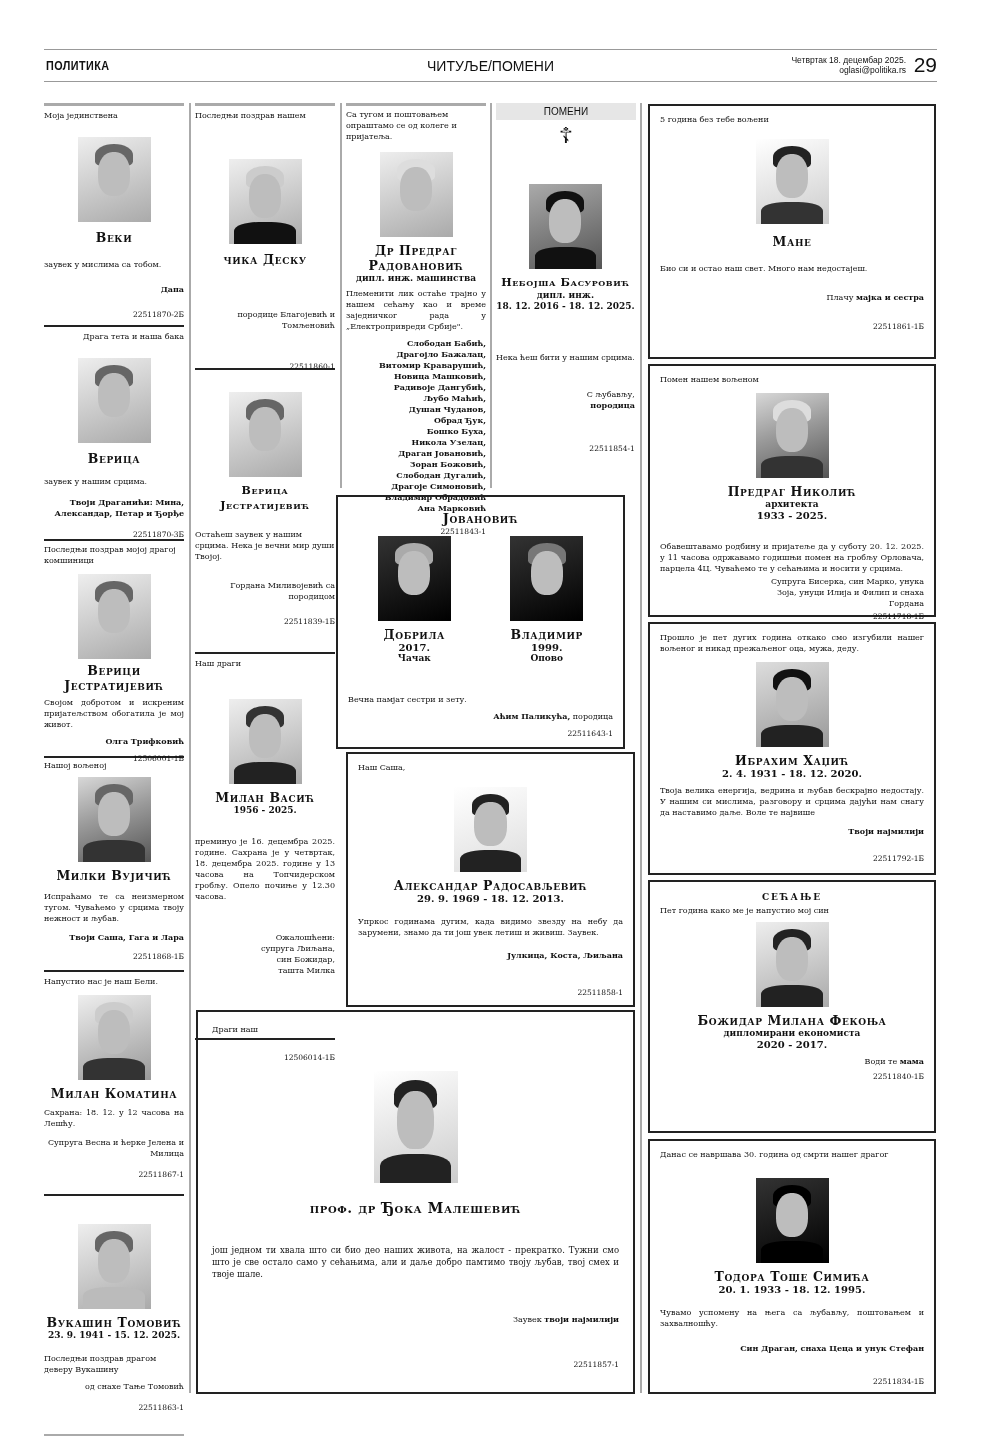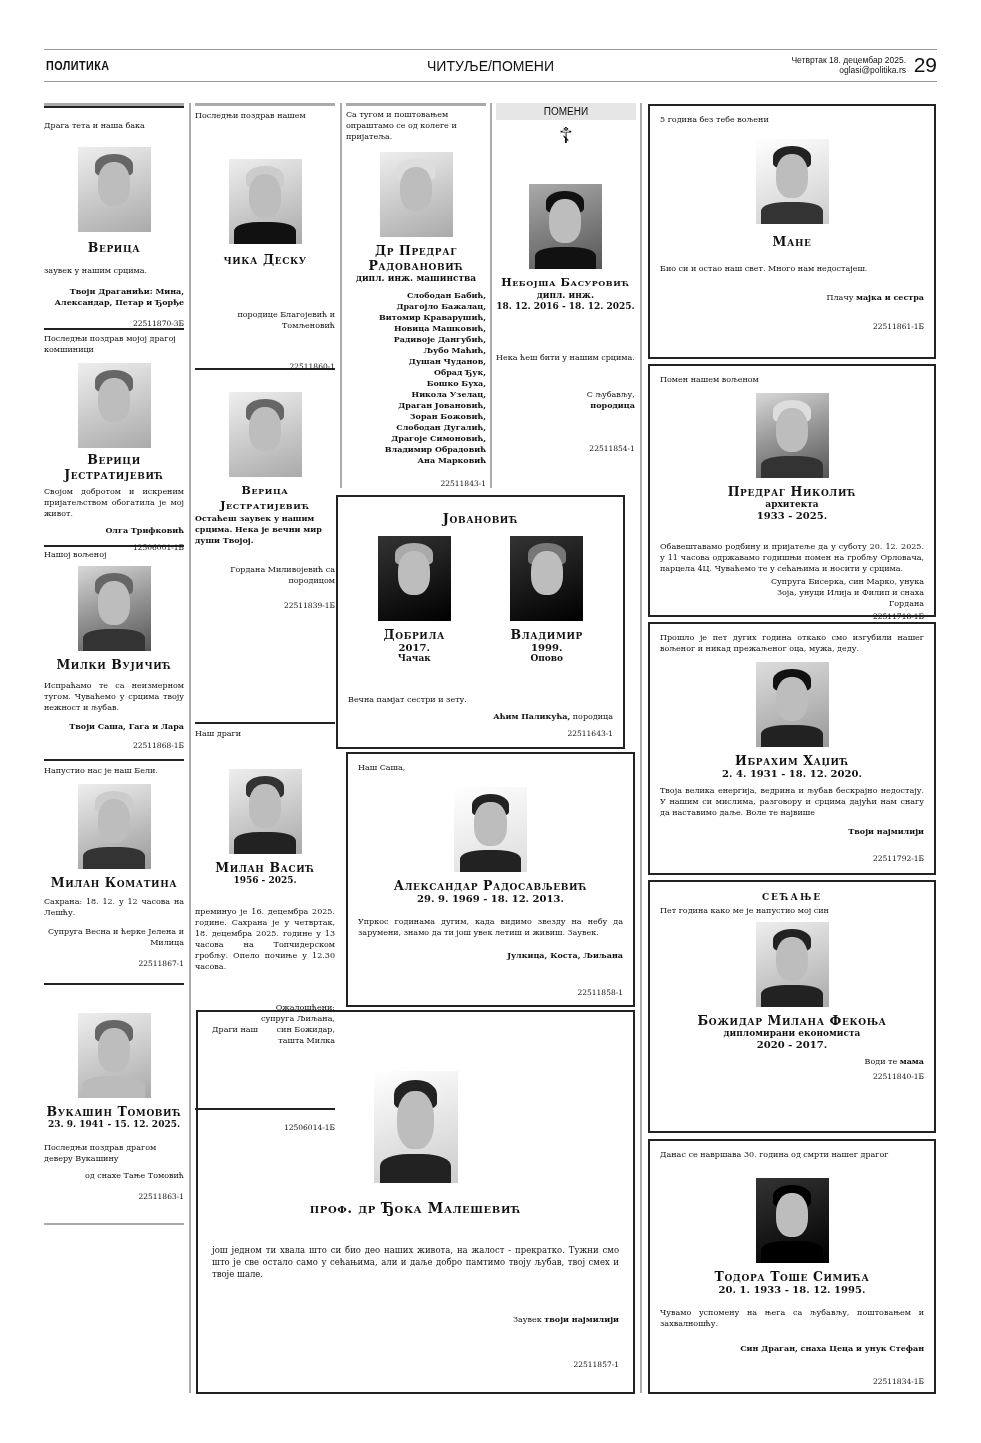--- a/index.html
+++ b/index.html
@@ -45,24 +45,35 @@
 <div class="hdr-line" style="top:81px;"></div>
 
 <div class="vrule" style="left:189px; top:103px; height:1290px;"></div>
 <div class="vrule" style="left:340px; top:103px; height:385px;"></div>
 <div class="vrule" style="left:490px; top:103px; height:385px;"></div>
 <div class="vrule" style="left:640px; top:103px; height:1290px;"></div>
 
 <div class="col" style="left:44px; top:103px; width:140px;">
   <div style="height:3px; background:#aaa;"></div>
 
+  <div class="ad" style="position:relative; height:215px;">
+    <div class="intro" style="margin-top:4px;">Моја јединствена</div>
+    <div class="photo" style="width:73px; height:85px; margin-top:16px; background:linear-gradient(160deg,#eee,#aaa);">
+        <div class="hair"></div>
+        <div class="face"></div>
+      </div>
+    <div class="name" style="margin-top:8px;">Веки</div>
+    <div class="text" style="margin-top:14px;">заувек у мислима са тобом.</div>
+    <div class="sign" style="margin-top:14px;"><b>Дапа</b></div>
+    <div class="code" style="margin-top:14px;">22511870-2Б</div>
+  </div>
   <div class="divider"></div>
 
   <div class="ad" style="position:relative; height:208px;">
-    <div class="intro" style="margin-top:12px;">Драга тета и наша бака</div>
+    <div class="intro" style="margin-top:4px;text-align:right;">Драга тета и наша бака</div>
     <div class="photo" style="width:73px; height:85px; margin-top:16px; background:linear-gradient(160deg,#eee,#aaa);">
         <div class="hair"></div>
         <div class="face"></div>
       </div>
     <div class="name" style="margin-top:8px;">Верица</div>
     <div class="text" style="margin-top:10px;">заувек у нашим срцима.</div>
     <div class="sign" style="margin-top:10px; font-weight:bold;">Твоји Драганићи: Мина, Александар, Петар и Ђорђе</div>
     <div class="code" style="margin-top:10px;">22511870-3Б</div>
   </div>
   <div class="divider"></div>
@@ -130,27 +141,27 @@
     <div class="photo" style="width:73px; height:85px; margin-top:38px; background:linear-gradient(160deg,#eee,#aaa);">
         <div class="hair" style="background:#ccc;"></div>
         <div class="face"></div>
         <div class="body" style="background:#111;"></div>
       </div>
     <div class="name" style="margin-top:8px;">чика Деску</div>
     <div class="sign" style="margin-top:42px;">породице Благојевић и Томљеновић</div>
     <div class="code" style="margin-top:30px;">22511860-1</div>
   </div>
   <div class="divider"></div>
-  <div class="ad" style="position:relative; height:330px;">
+  <div class="ad" style="position:relative; height:260px;">
     <div class="photo" style="width:73px; height:85px; margin-top:22px; background:linear-gradient(160deg,#eee,#aaa);">
         <div class="hair"></div>
         <div class="face"></div>
       </div>
     <div class="name" style="margin-top:6px; font-size:11px;">Верица Јестратијевић</div>
-    <div class="text" style="text-align:left;font-weight:bold;">Остаћеш заувек у нашим срцима. Нека је вечни мир души Твојој.</div>
+    <div class="text" style="margin-top:16px; text-align:left;">Остаћеш заувек у нашим срцима. Нека је вечни мир души Твојој.</div>
     <div class="sign" style="margin-top:18px;">Гордана Миливојевић са породицом</div>
     <div class="code" style="margin-top:14px;">22511839-1Б</div>
   </div>
   <div class="divider"></div>
   <div class="ad" style="position:relative; height:380px;">
     <div class="intro" style="margin-top:4px;">Наш драги</div>
     <div class="photo" style="width:73px; height:85px; margin-top:30px; background:linear-gradient(160deg,#eee,#aaa);">
         <div class="hair" style="background:#333;"></div>
         <div class="face"></div>
         <div class="body" style="background:#222;"></div>
@@ -167,20 +178,21 @@
 <div class="col" style="left:346px; top:103px; width:140px;">
   <div style="height:3px; background:#aaa;"></div>
   <div class="ad">
     <div class="intro" style="margin-top:3px;">Са тугом и поштовањем опраштамо се од колеге и пријатеља.</div>
     <div class="photo" style="width:73px; height:85px; margin:10px auto 0; background:linear-gradient(160deg,#eee,#aaa);">
         <div class="hair" style="background:#ddd;"></div>
         <div class="face"></div>
       </div>
     <div class="name" style="margin-top:6px;">Др Предраг Радовановић</div>
     <div class="sub">дипл. инж. машинства</div>
+    <div class="text" style="margin-top:4px;">Племенити лик остаће трајно у нашем сећању као и време заједничког рада у „Електропривреди Србије".</div>
     <div id="col3-signers" class="sign" style="margin-top:6px; font-weight:bold;">
         <div>Слободан Бабић,</div>
         <div>Драгојло Бажалац,</div>
         <div>Витомир Краварушић,</div>
         <div>Новица Машковић,</div>
         <div>Радивоје Дангубић,</div>
         <div>Љубо Маћић,</div>
         <div>Душан Чуданов,</div>
         <div>Обрад Ђук,</div>
         <div>Бошко Буха,</div>

